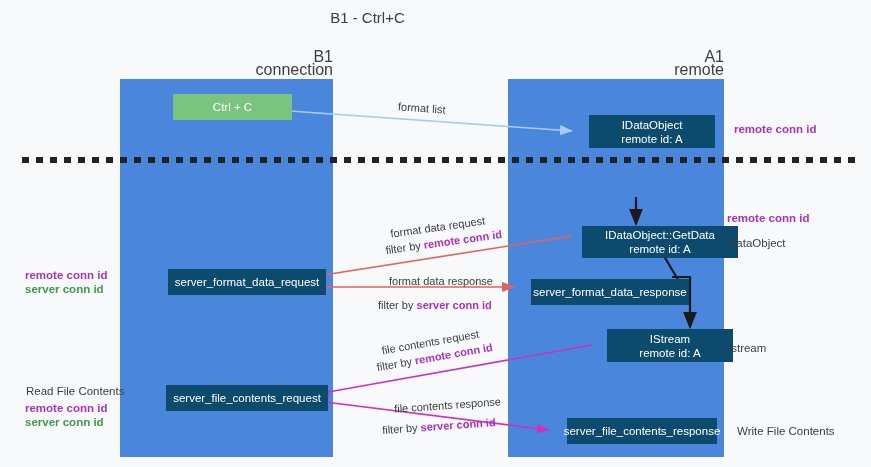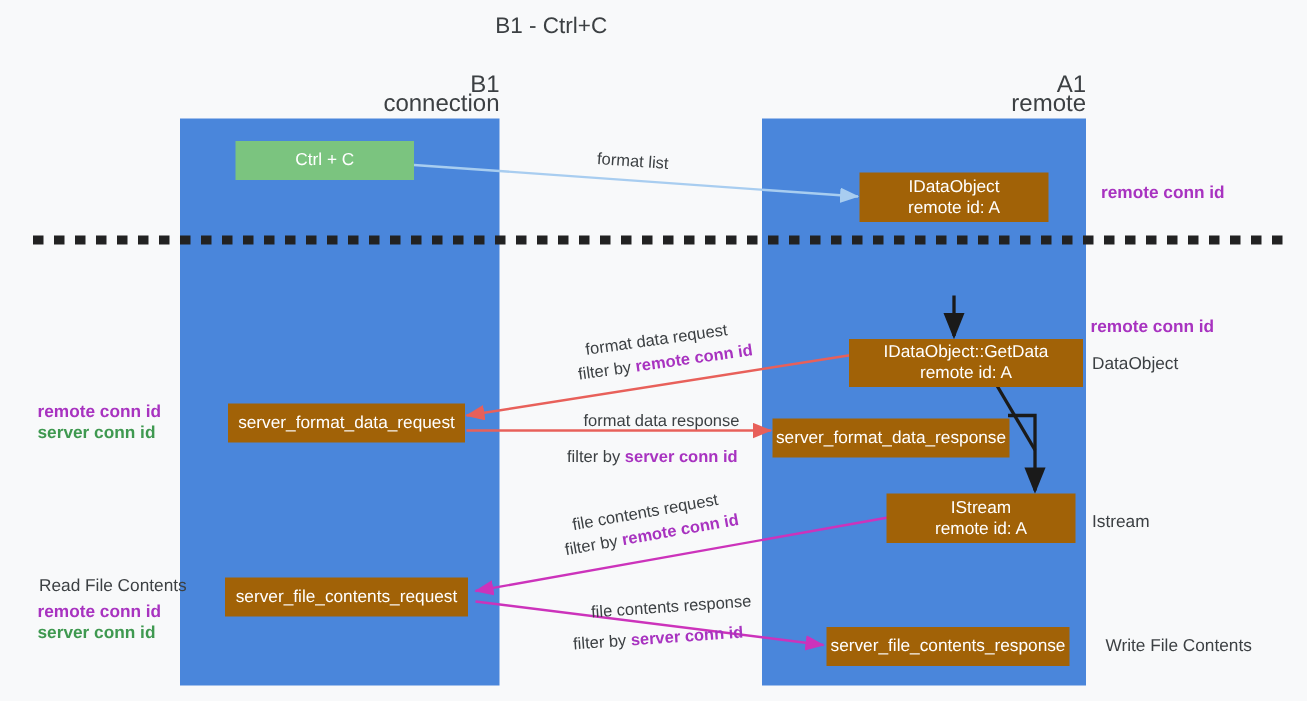--- a/index.html
+++ b/index.html
@@ -51,23 +51,24 @@
     box-sizing: border-box;
     display: flex;
     flex-direction: column;
     align-items: center;
     justify-content: center;
     color: #ffffff;
     font-size: 11.5px;
     line-height: 14px;
     text-align: center;
     white-space: pre-line;
+    margin-left: 16px;
   }
   .node.green { background: #7bc47f; }
-  .node.orange { background: #a16207; }
+  .node.orange { background: #0c4a6e; }
 
   
   .side-label {
     position: absolute;
     font-size: 11.5px;
     line-height: 15px;
     white-space: pre-line;
   }
   .c-purple { color: #a833c0; font-weight: bold; }
   .c-green  { color: #3f9950; font-weight: bold; }
@@ -154,21 +155,21 @@
 
   <div class="node orange" style="left:515px; top:279px; width:158px; height:26px;">server_format_data_response</div>
 
   <div class="node orange" style="left:152px; top:269px; width:158px; height:26px;">server_format_data_request</div>
 
   <div class="node orange" style="left:591px; top:329px; width:126px; height:33px;">IStream
 remote id: A</div>
 
   <div class="node orange" style="left:150px; top:385px; width:162px; height:26px;">server_file_contents_request</div>
 
-  <div class="node orange" style="left:551px; top:418px; width:162px; height:26px;">server_file_contents_response</div>
+  <div class="node orange" style="left:551px; top:418px; width:150px; height:26px;">server_file_contents_response</div>
 
   <div class="edge-label" style="left:398px; top:101px; transform:rotate(4deg);">format list</div>
 
   <div class="edge-label" style="left:390px; top:220px; transform:rotate(-8deg);">format data request</div>
   <div class="edge-label" style="left:385px; top:235px; transform:rotate(-8deg);">
     <span>filter by </span><span class="hl-purple">remote conn id</span>
   </div>
 
   <div class="edge-label" style="left:389px; top:274px;">format data response</div>
   <div class="edge-label" style="left:378px; top:298px;">

